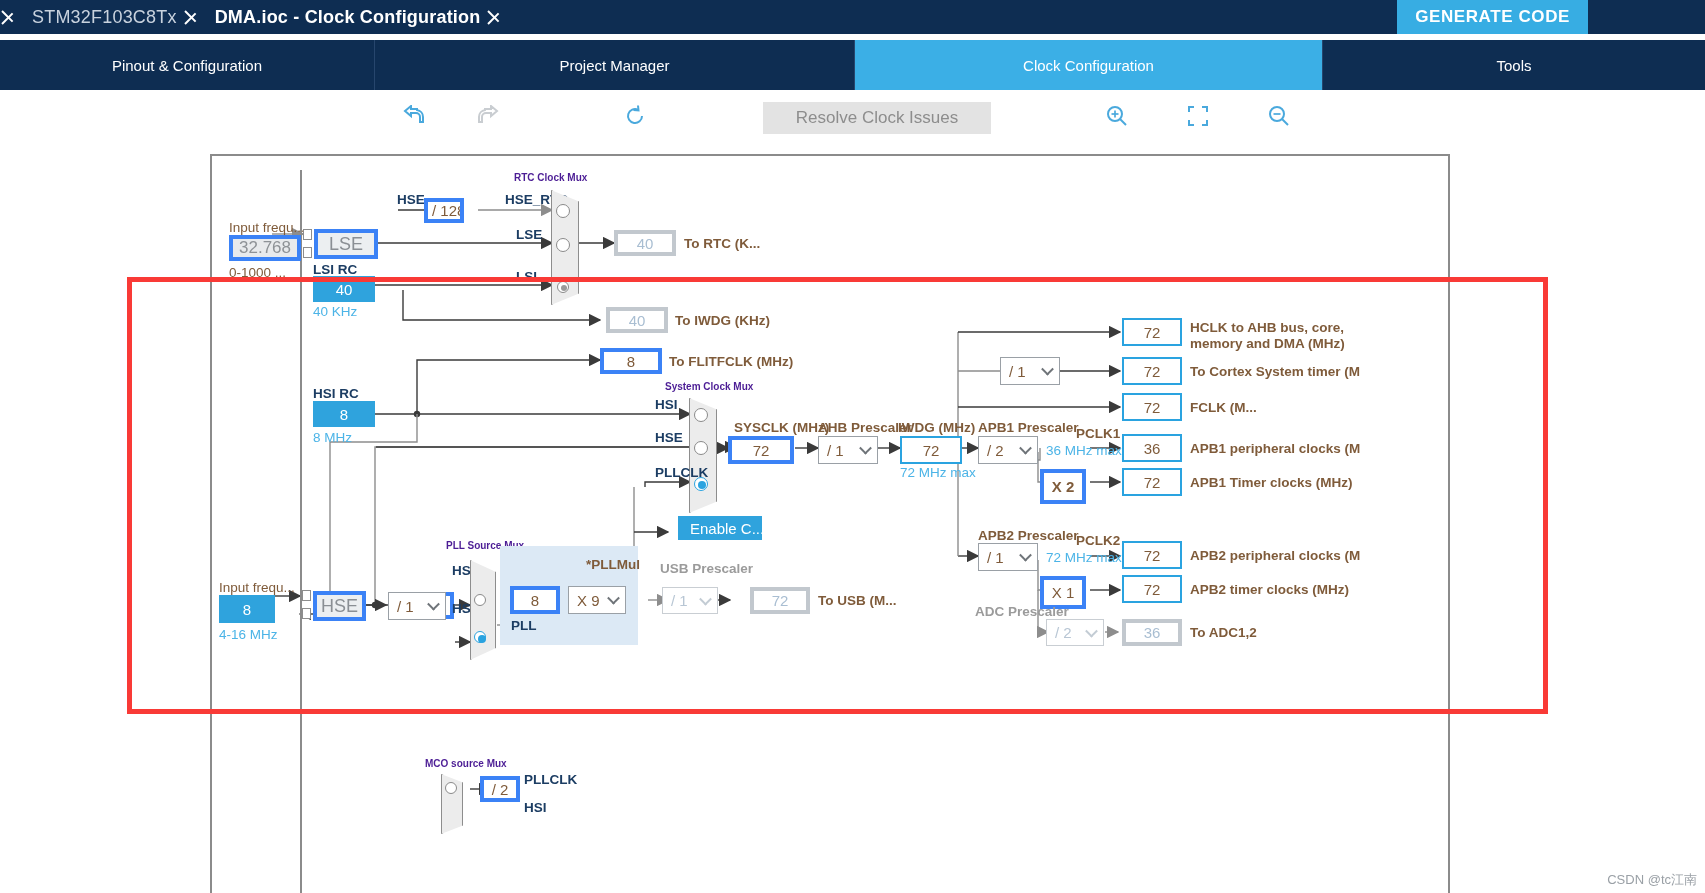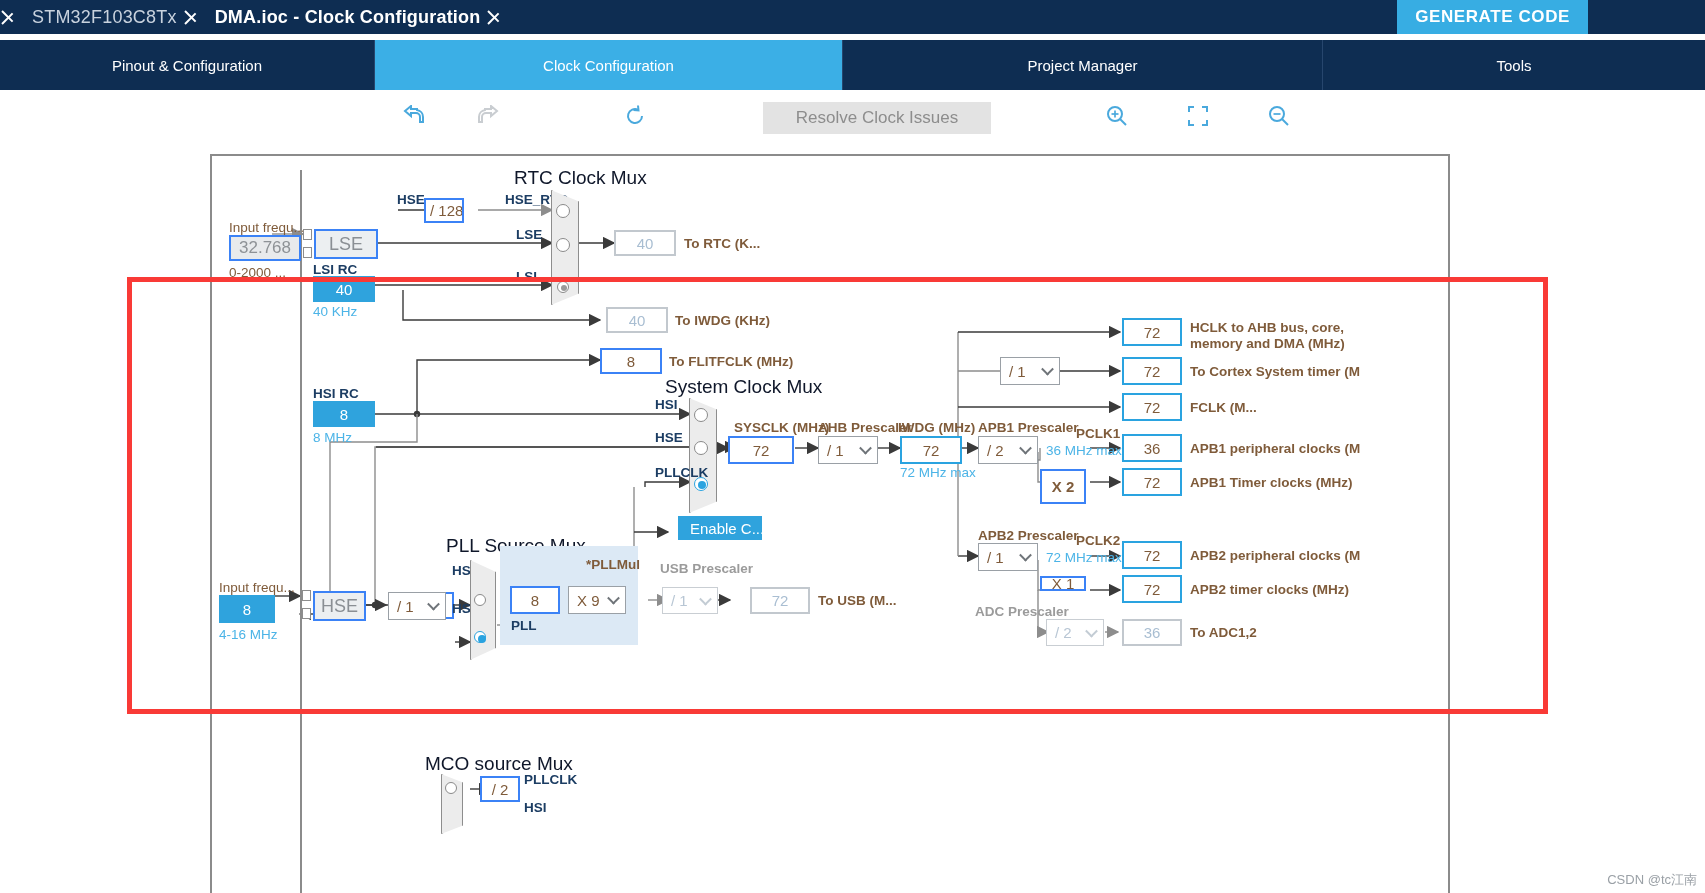--- a/index.html
+++ b/index.html
@@ -81,26 +81,26 @@
   .hrule { position: absolute; background: #8b8b8b; height: 2px; }
 
   
   .lab {
     position: absolute; color: #7f5b3a; font-size: 13.5px; font-weight: bold;
     white-space: nowrap; line-height: 15px;
   }
   .lab.plain { font-weight: normal; }
   .lab.gray  { color: #9b9b9b; font-weight: bold; }
   .lab.blue  { color: #4cb4e7; font-weight: normal; }
-  .lab.muxttl{ color: #0f172a; font-weight: normal; font-size: 19px; }
+  .lab.muxttl{ color: #4c1d95; font-weight: bold; font-size: 10px; }
   .lab.nav   { color: #1c3d63; font-weight: bold; }
 
   
   .vbox {
-    position: absolute; background: #ffffff; border: 2px solid #3b82f6;
+    position: absolute; background: #ffffff; border: 4px solid #3b82f6;
     color: #7f5b3a; font-size: 15px;
     display: flex; align-items: center; justify-content: center;
     white-space: nowrap;
   }
   .vbox.hi { border: 2px solid #2aa3e0; }
   .vbox.dis { color: #a9bed2; border-color: #c2c8ce; }
   .vbox.fill { background: #2fa3dd; color: #ffffff; border: none; }
   .vbox.lsebox { background: #eceff1; color: #8a8f94; font-size: 18px; }
   .vbox.inp { background: #e8eaec; color: #8e9296; }
 
@@ -167,22 +167,22 @@
   <span class="chev"></span>
   <span class="crumb">STM32F103C8Tx</span>
   <span class="chev"></span>
   <span class="crumb strong">DMA.ioc - Clock Configuration</span>
   <span class="chev"></span>
   <div class="genbtn">GENERATE CODE</div>
 </div>
 
 <div class="tabrow">
   <div class="tab t0">Pinout &amp; Configuration</div>
+  <div class="tab t2">Project Manager</div>
   <div class="tab t1 active">Clock Configuration</div>
-  <div class="tab t2">Project Manager</div>
   <div class="tab t3">Tools</div>
 </div>
 
 <div class="toolbar">
   <div class="tbtn" style="left:398px">
     <svg width="24" height="22" viewBox="0 0 24 22">
       <path d="M14 4 H8 V1 L2 6 L8 11 V8 H13 a4 4 0 0 1 4 4 v5 h3 v-5 a7 7 0 0 0 -6 -7 z" fill="none" stroke="#4aa9dd" stroke-width="2"></path>
     </svg>
   </div>
   <div class="tbtn" style="left:472px">
@@ -307,21 +307,21 @@
     </g>
   </svg>
 
   <div class="vrule" style="left:210px; top:12px; height:739px;"></div>
   <div class="hrule" style="left:210px; top:12px; width:1240px;"></div>
   <div class="vrule" style="left:300px; top:28px; height:723px;"></div>
   <div class="vrule" style="left:1448px; top:12px; height:739px;"></div>
 
   <div class="lab plain" style="left:229px; top:78px;">Input frequ...</div>
   <div class="vbox inp" style="left:229px; top:93px; width:72px; height:26px; font-size:17px;">32.768</div>
-  <div class="lab plain" style="left:229px; top:123px;">0-2000 ...</div>
+  <div class="lab plain" style="left:229px; top:123px;">0-1000 ...</div>
   <div class="pin" style="left:303px; top:87px;"></div>
   <div class="pin" style="left:303px; top:105px;"></div>
   <div class="vbox lsebox" style="left:314px; top:87px; width:64px; height:30px;">LSE</div>
 
   <div class="lab nav" style="left:313px; top:120px; color:#1c3d63;">LSI RC</div>
   <div class="vbox fill" style="left:313px; top:134px; width:62px; height:26px;">40</div>
   <div class="lab blue" style="left:313px; top:162px;">40 KHz</div>
 
   <div class="lab nav" style="left:397px; top:50px;">HSE</div>
   <div class="vbox" style="left:424px; top:56px; width:40px; height:25px; justify-content:flex-start; padding-left:4px; overflow:hidden;">/ 128</div>
@@ -400,21 +400,21 @@
 
   <div class="lab" style="left:978px; top:386px;">APB2 Prescaler</div>
   <div class="sel-wrap" style="left:978px; top:401px; width:60px; height:28px;">
     <span>/ 1</span>
     <span class="carat"></span>
   </div>
   <div class="lab" style="left:1076px; top:391px;">PCLK2</div>
   <div class="lab blue" style="left:1046px; top:408px;">72 MHz max</div>
   <div class="vbox hi" style="left:1122px; top:399px; width:60px; height:28px;">72</div>
   <div class="lab" style="left:1190px; top:406px;">APB2 peripheral clocks (M</div>
-  <div class="vbox" style="left:1040px; top:434px; width:46px; height:15px;">X 1</div>
+  <div class="vbox" style="left:1040px; top:434px; width:46px; height:33px;">X 1</div>
   <div class="vbox hi" style="left:1122px; top:433px; width:60px; height:28px;">72</div>
   <div class="lab" style="left:1190px; top:440px;">APB2 timer clocks (MHz)</div>
 
   <div class="lab gray" style="left:975px; top:462px;">ADC Prescaler</div>
   <div class="sel-wrap dis" style="left:1046px; top:477px; width:58px; height:27px;">
     <span>/ 2</span>
     <span class="carat"></span>
   </div>
   <div class="vbox dis" style="left:1122px; top:477px; width:60px; height:27px;">36</div>
   <div class="lab" style="left:1190px; top:483px;">To ADC1,2</div>

